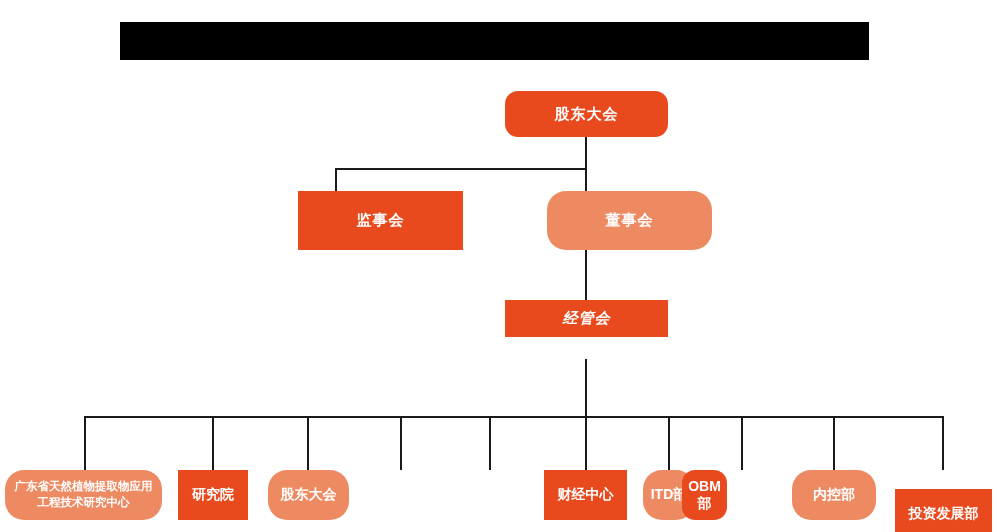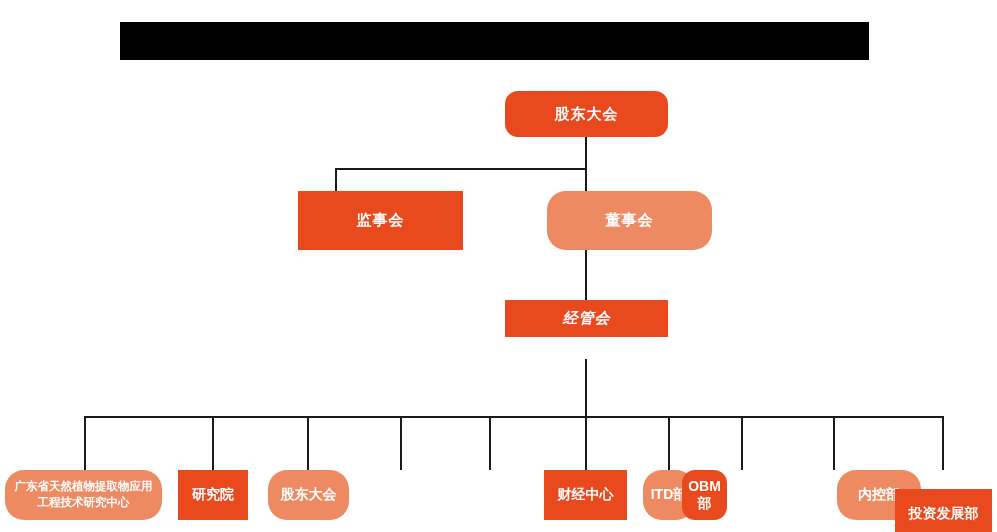--- a/index.html
+++ b/index.html
@@ -71,16 +71,16 @@
   <div class="node light row2" style="left:503px; width:165px;">董事会</div>
 
   <div class="node dark row3" style="left:505px; width:163px;">经管会</div>
 
   <div class="node light dept small" style="left:5px; width:157px;">广东省天然植物提取物应用工程技术研究中心</div>
   <div class="node dark dept" style="left:178px; width:70px;">研究院</div>
   <div class="node light dept" style="left:268px; width:81px;">股东大会</div>
   <div class="node dark dept" style="left:544px; width:83px;">财经中心</div>
   <div class="node light dept" style="left:643px; width:52px;text-align:right;">ITD部</div>
   <div class="node dark dept" style="left:682px; width:45px;border-radius:13px;">OBM部</div>
-  <div class="node light dept" style="left:792px; width:84px;margin-left:45px;">内控部</div>
+  <div class="node light dept" style="left:792px; width:84px;">内控部</div>
   <div class="node dark dept" style="left:895px; width:97px;margin-top:19px;">投资发展部</div>
 
 </div>
 
 </body></html>

